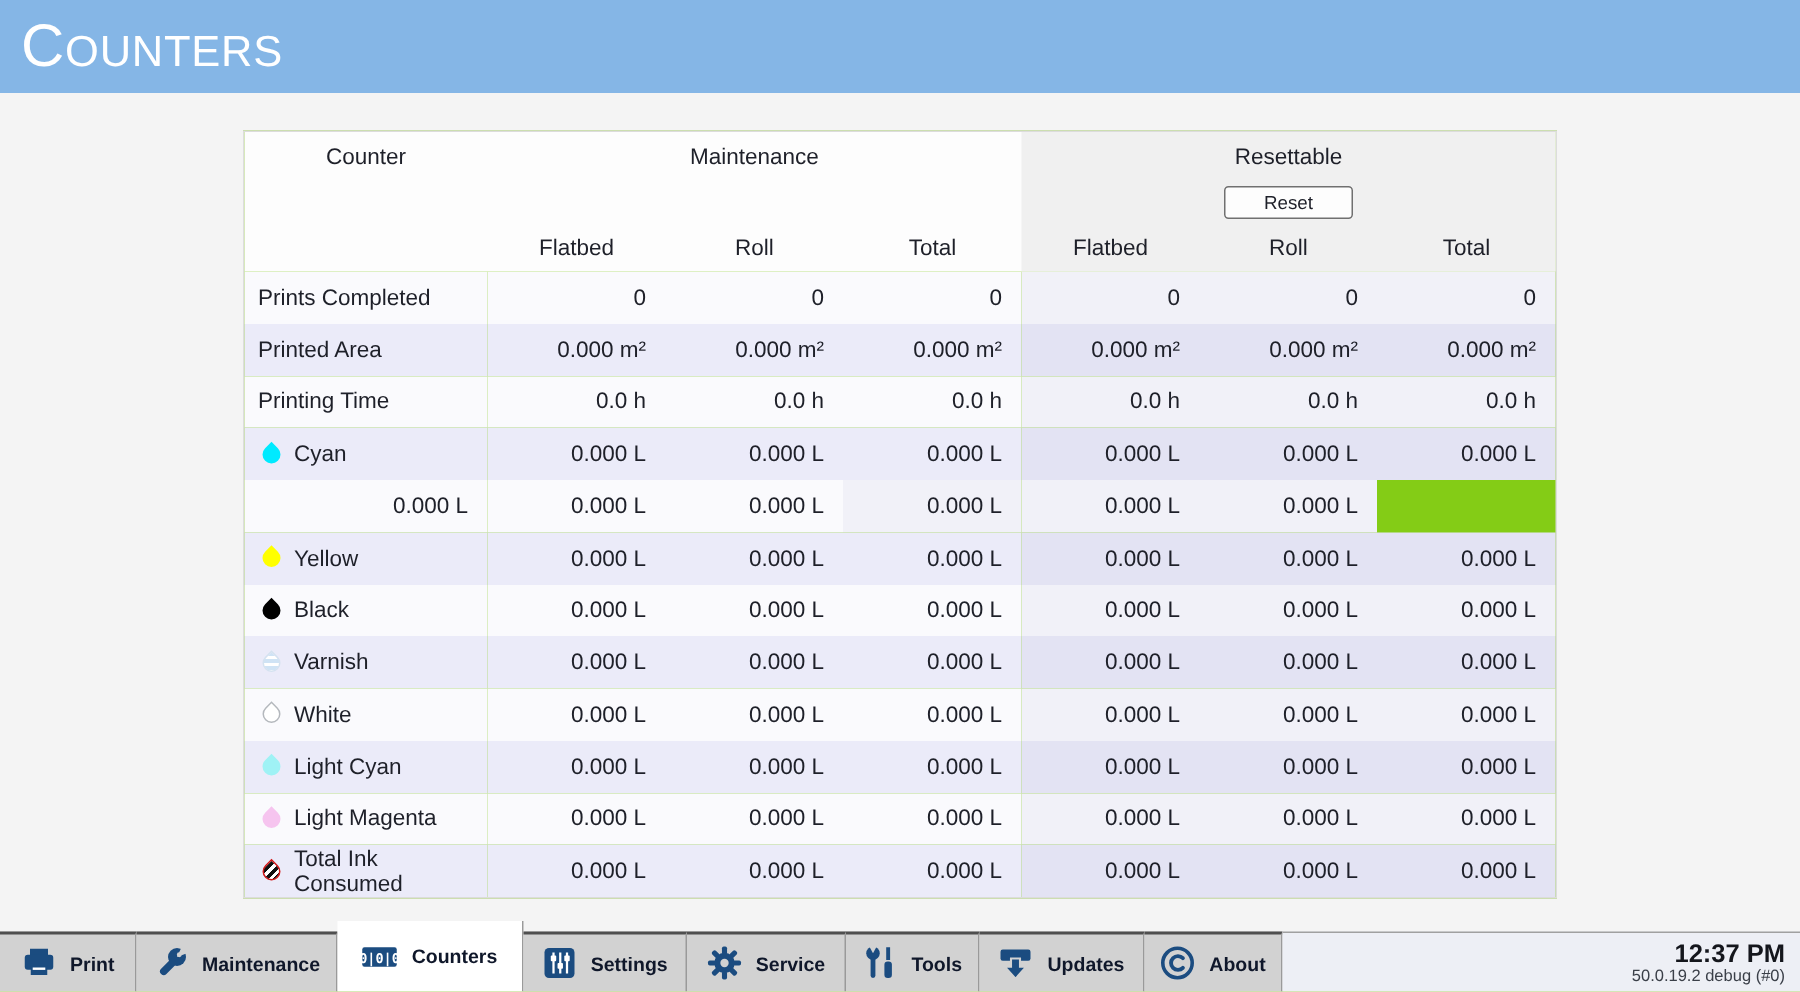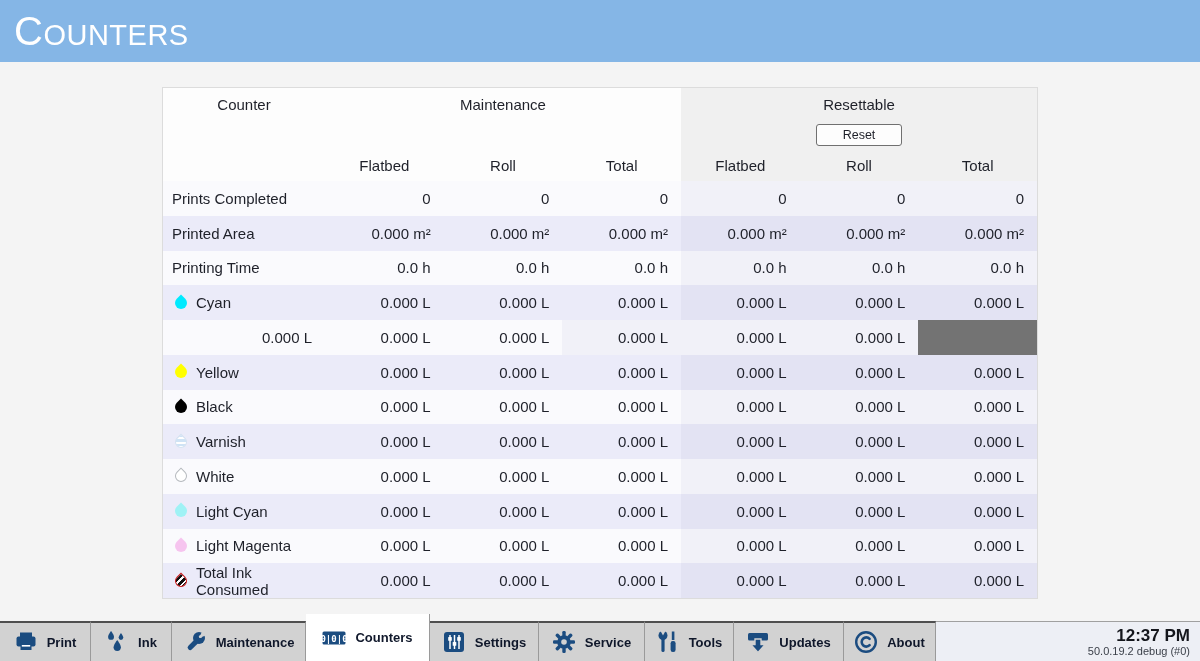--- a/index.html
+++ b/index.html
@@ -15,21 +15,21 @@
     height:62px; flex:0 0 62px; background:#85b6e6;
     display:flex; align-items:center; padding-left:14px; box-sizing:border-box;
   }
   .title { color:#ffffff; letter-spacing:0.5px; line-height:1; }
   .title .t-big   { font-size:40px; }
   .title .t-small { font-size:29px; }
 
   
   .page { flex:1 1 auto; position:relative; }
   .ctable {
-    width:874px; margin:25px auto 0 auto; background:#737373;
+    width:874px; margin:25px auto 0 auto; background:#84cc16;
     border:1px solid #dcdcdc; box-sizing:content-box;
     color:#1e2029; font-size:15px;
   }
   .thead {
     display:grid; grid-template-columns:162px repeat(6,1fr);
     grid-template-rows:33px 28px 32px; position:relative; background:#fdfdfd;
   }
   .res-bg { position:absolute; top:0; right:0; bottom:0; width:calc((100% - 162px)/2); background:#f0f0f0; z-index:0; }
   .thead > *:not(.res-bg) { position:relative; z-index:1; }
   .h-counter { grid-column:1; grid-row:1; display:flex; align-items:center; justify-content:center; }
@@ -272,30 +272,20 @@
         <div class="tab" style="width: 91px;">
           <span class="tab-icon" style="color: rgb(27, 76, 128);">
             <svg viewBox="0 0 24 24" fill="currentColor">
               <rect x="6" y="2.5" width="12" height="5"></rect>
               <rect x="2.5" y="6.5" width="19" height="10" rx="2"></rect>
               <rect x="6.5" y="13.5" width="11" height="6.5"></rect>
               <rect x="7.8" y="15" width="8.4" height="1.6" fill="#ffffff"></rect>
             </svg>
           </span>
           <span class="tab-label">Print</span>
-        </div>
-        <div class="tab" style="width: 81px;">
-          <span class="tab-icon" style="color: rgb(27, 76, 128);">
-            <svg viewBox="0 0 24 24" fill="currentColor">
-              <path transform="translate(1,1) scale(0.42)" d="M12 0C12 0 5 9 5 14a7 7 0 0 0 14 0C19 9 12 0 12 0Z"></path>
-              <path transform="translate(12,3) scale(0.33)" d="M12 0C12 0 5 9 5 14a7 7 0 0 0 14 0C19 9 12 0 12 0Z"></path>
-              <path transform="translate(6,10) scale(0.52)" d="M12 0C12 0 5 9 5 14a7 7 0 0 0 14 0C19 9 12 0 12 0Z"></path>
-            </svg>
-          </span>
-          <span class="tab-label">Ink</span>
         </div>
         <div class="tab" style="width: 134px;">
           <span class="tab-icon" style="color: rgb(27, 76, 128);">
             <svg viewBox="0 0 24 24">
               <g fill="currentColor">
                 <circle cx="16" cy="8" r="6"></circle>
                 <rect x="3.5" y="12.2" width="13" height="5" rx="2.5" transform="rotate(-45 10 14.7)"></rect>
               </g>
               <path d="M16 8 L19.5 0.5 L24 5 Z" fill="#d2d2d2"></path>
               <circle cx="17.5" cy="6.5" r="1.6" fill="#d2d2d2"></circle>

